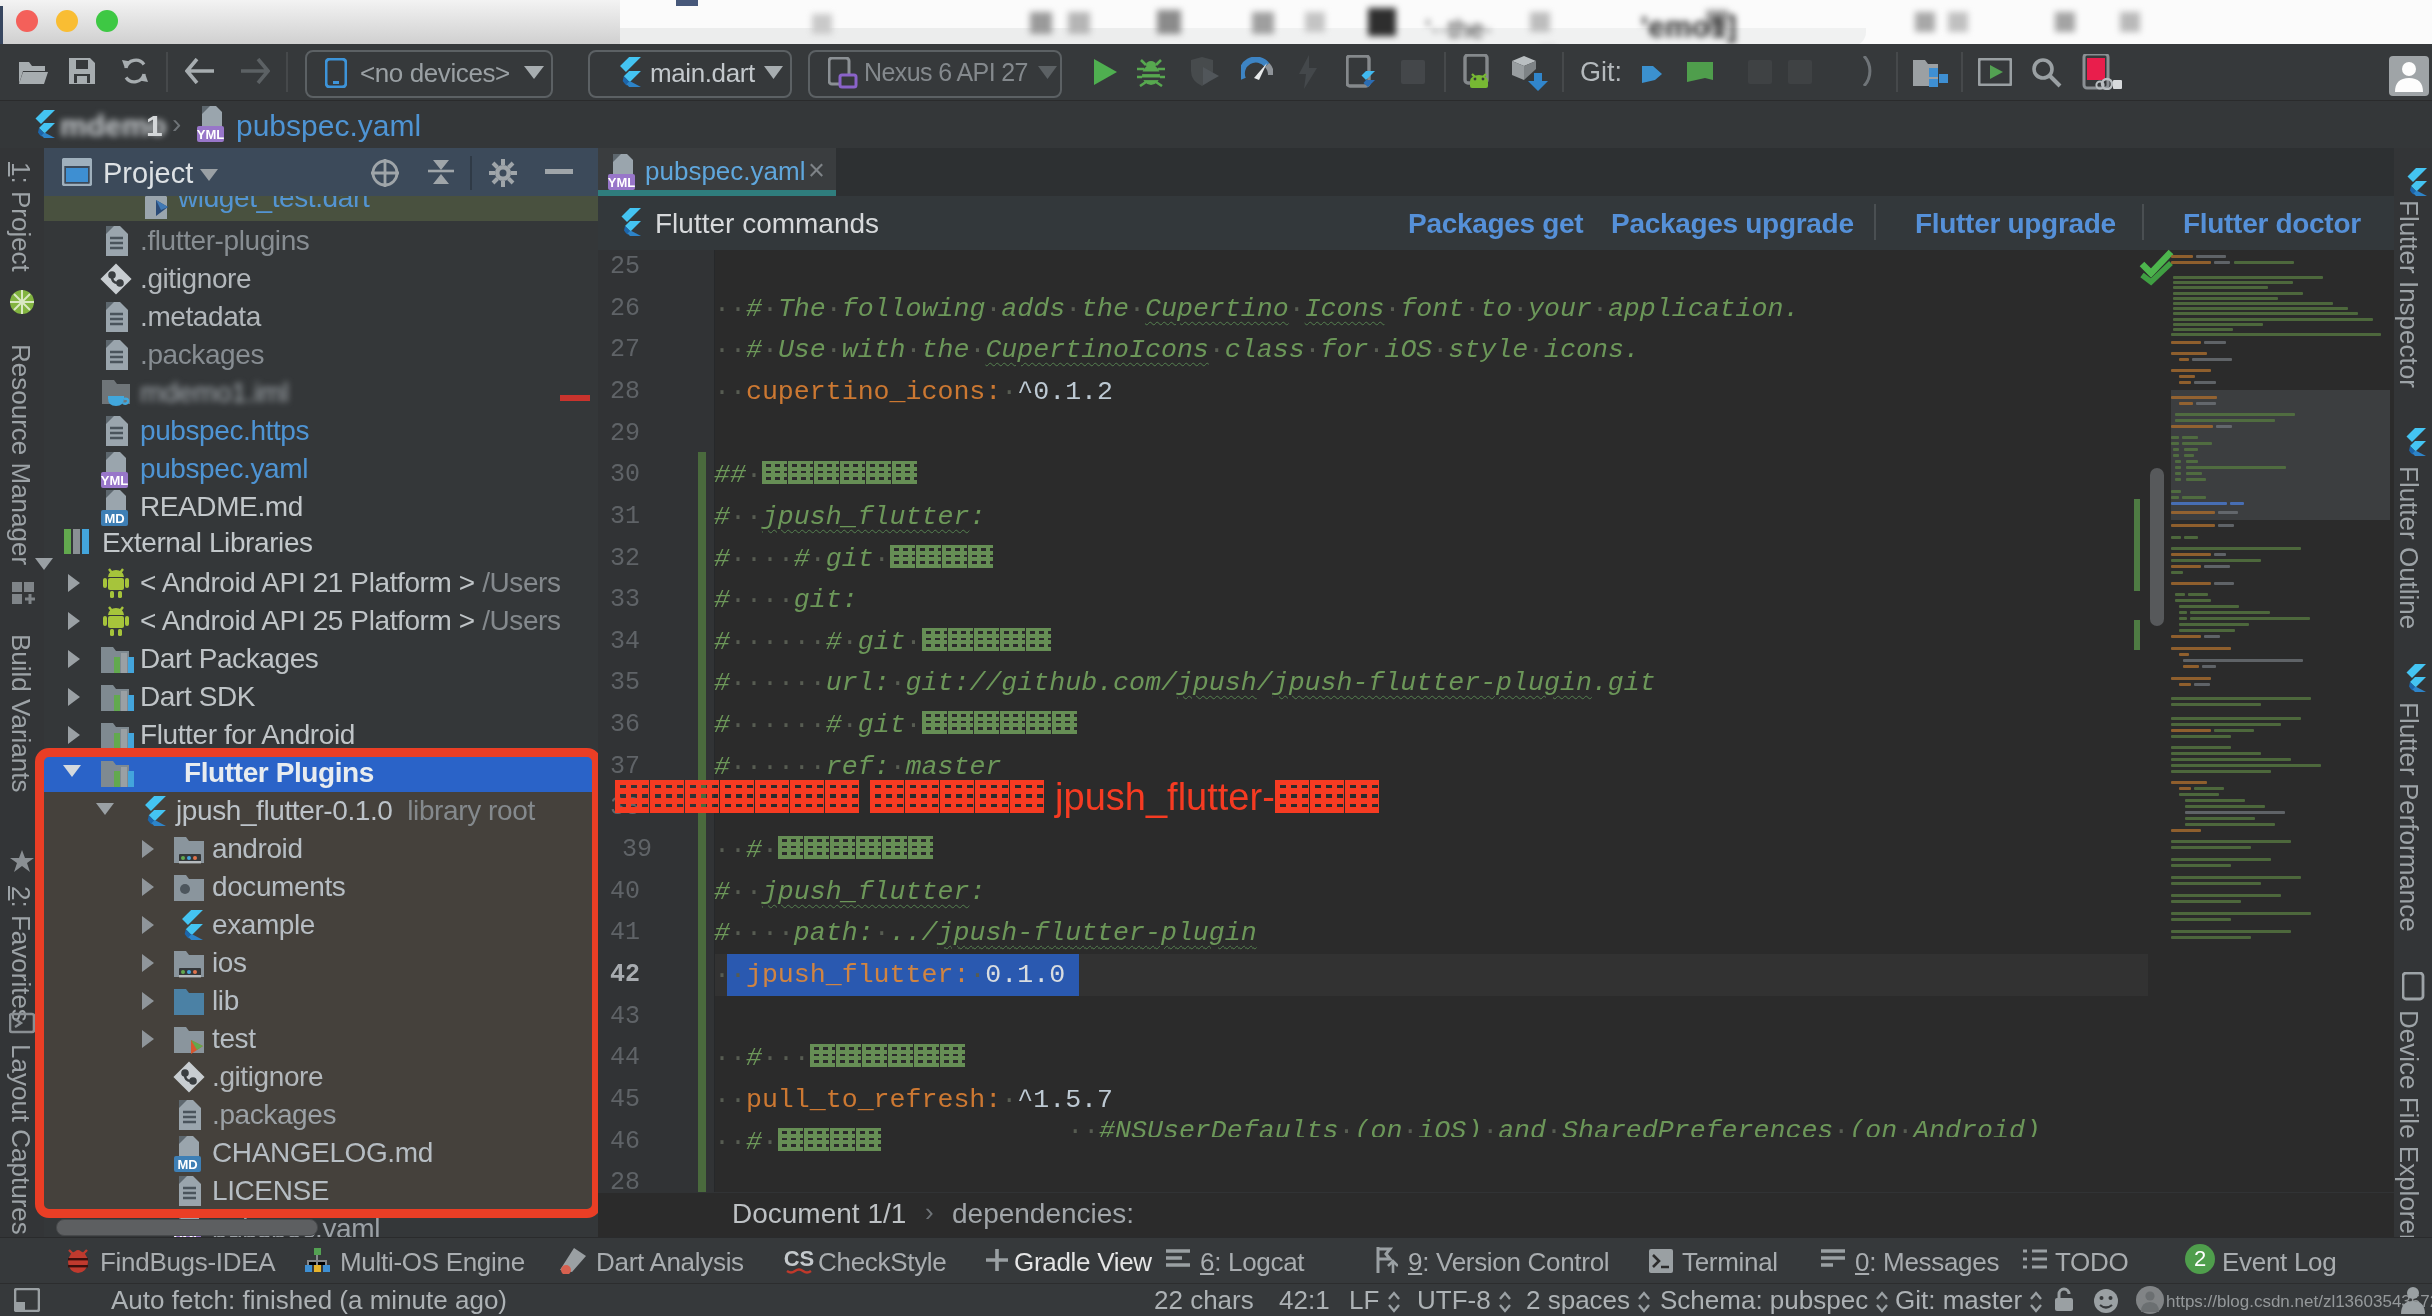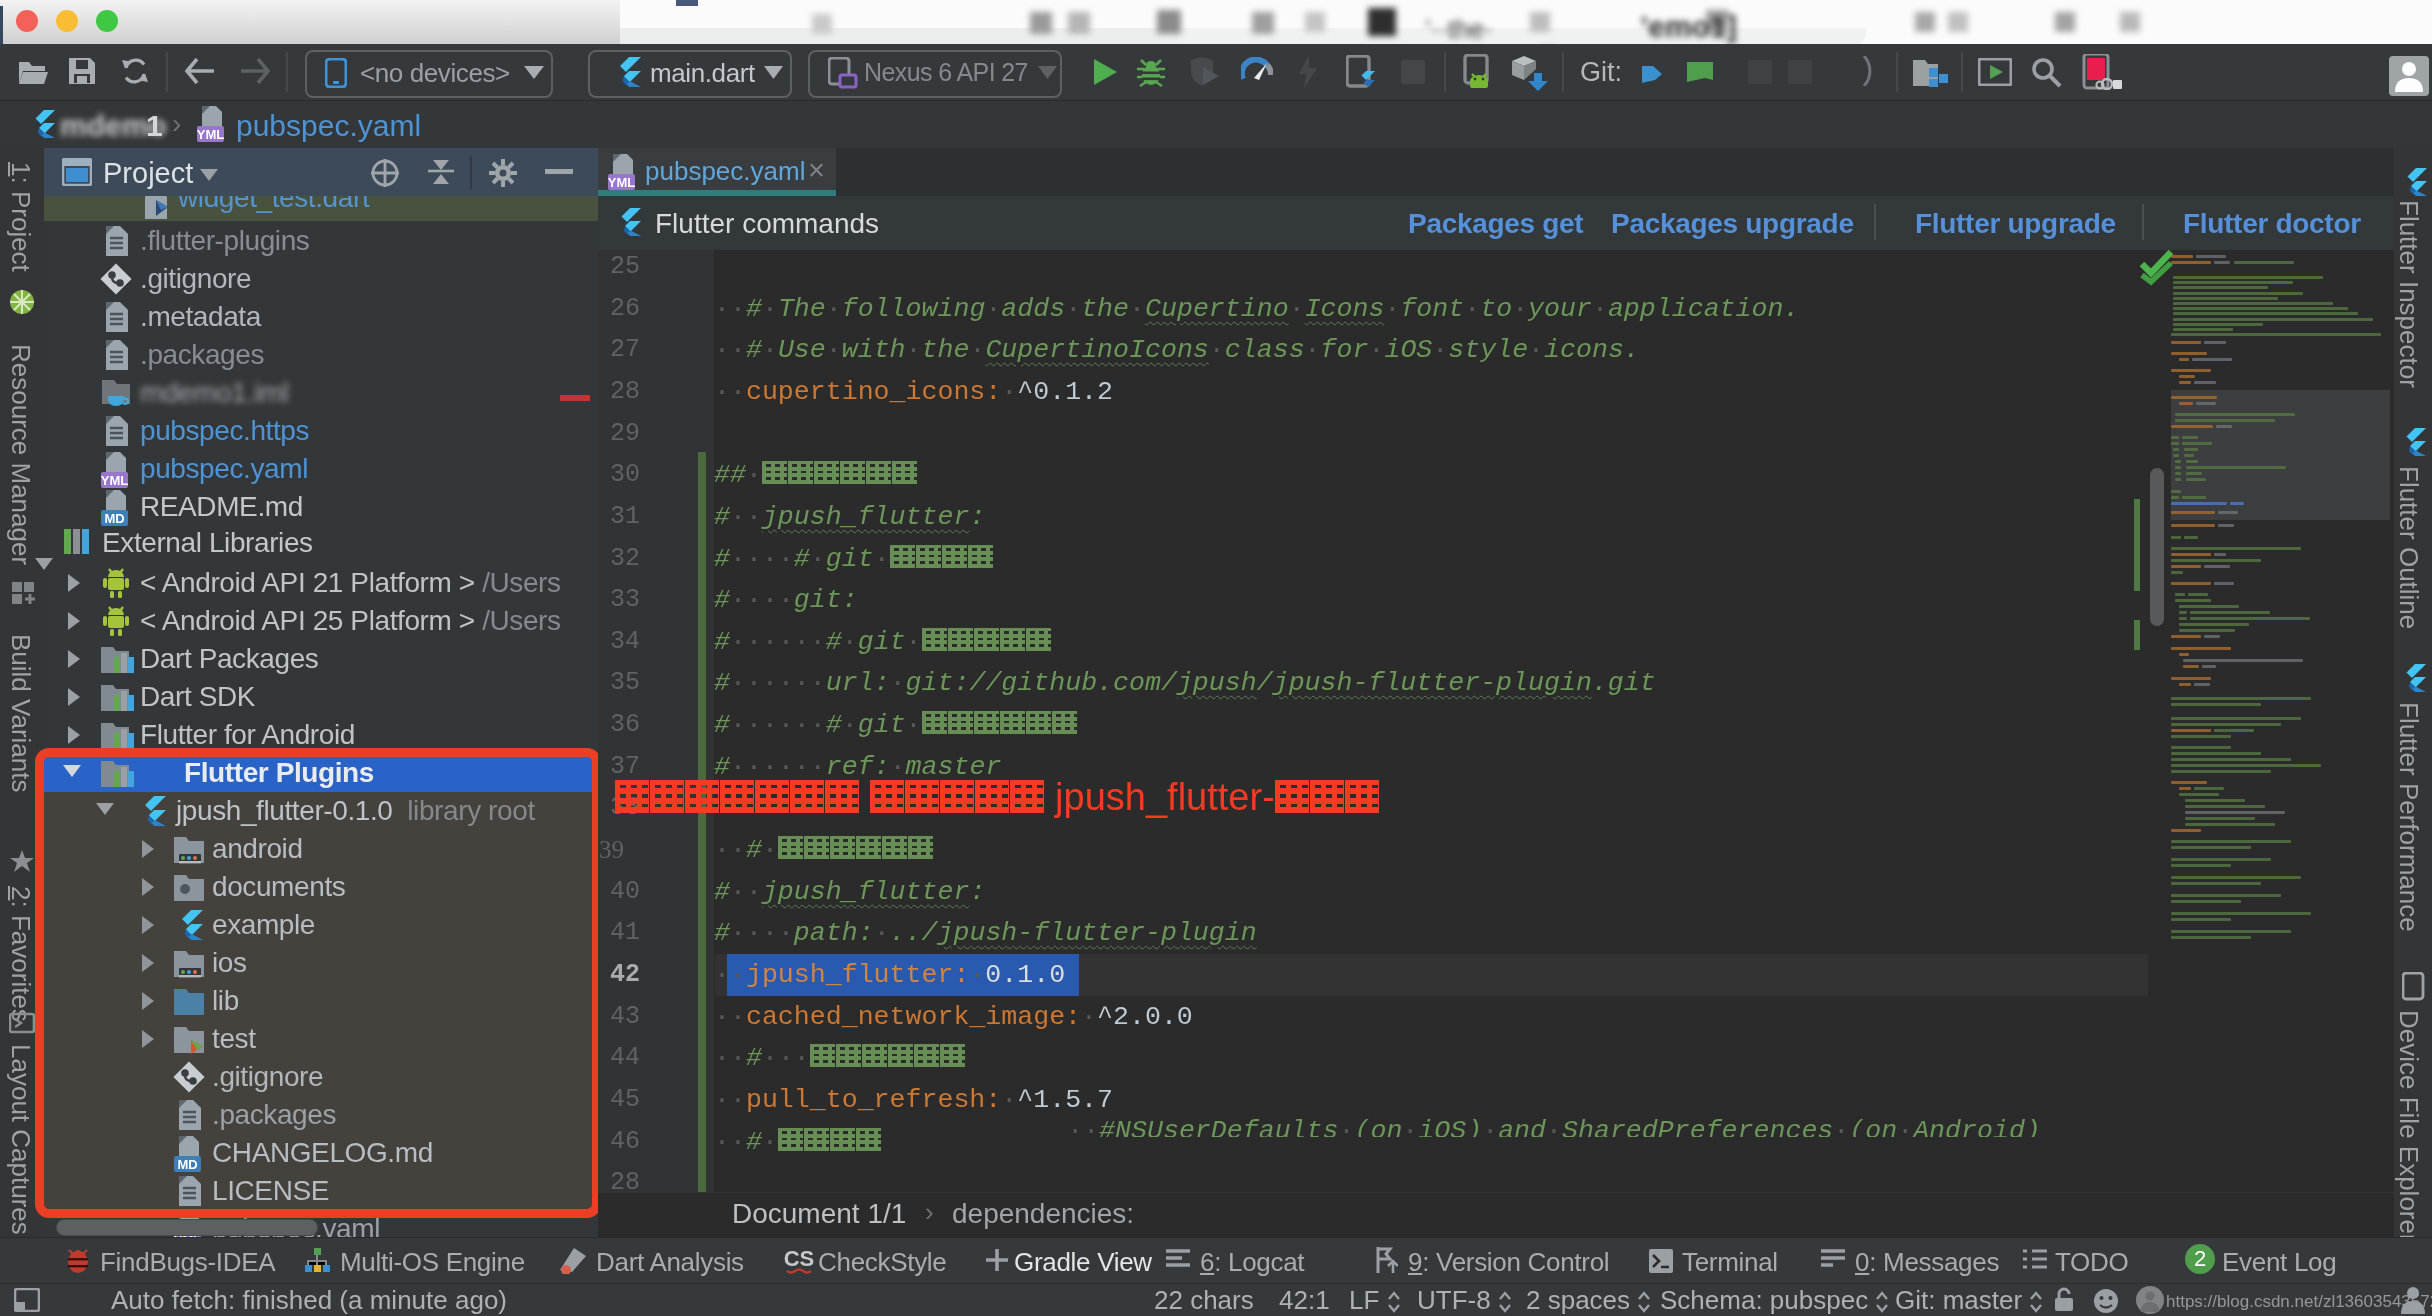--- a/index.html
+++ b/index.html
@@ -582,21 +582,21 @@
     <div class="num" style="left:540px;top:371px;color:#5f6367;font-weight:normal;">28</div>
     <div class="num" style="left:540px;top:413px;color:#5f6367;font-weight:normal;">29</div>
     <div class="num" style="left:540px;top:454px;color:#5f6367;font-weight:normal;">30</div>
     <div class="num" style="left:540px;top:496px;color:#5f6367;font-weight:normal;">31</div>
     <div class="num" style="left:540px;top:538px;color:#5f6367;font-weight:normal;">32</div>
     <div class="num" style="left:540px;top:579px;color:#5f6367;font-weight:normal;">33</div>
     <div class="num" style="left:540px;top:621px;color:#5f6367;font-weight:normal;">34</div>
     <div class="num" style="left:540px;top:662px;color:#5f6367;font-weight:normal;">35</div>
     <div class="num" style="left:540px;top:704px;color:#5f6367;font-weight:normal;">36</div>
     <div class="num" style="left:540px;top:746px;color:#5f6367;font-weight:normal;">37</div>
-    <div class="num" style="left:524px;top:829px;color:#5f6367;font-weight:normal;font-family:Liberation Serif, serif;">39</div>
+    <div class="num" style="left:552px;top:829px;color:#5f6367;font-weight:normal;">39</div>
     <div class="num" style="left:540px;top:871px;color:#5f6367;font-weight:normal;">40</div>
     <div class="num" style="left:540px;top:912px;color:#5f6367;font-weight:normal;">41</div>
     <div class="num" style="left:540px;top:954px;color:#a8acb0;font-weight:bold;">42</div>
     <div class="num" style="left:540px;top:996px;color:#5f6367;font-weight:normal;">43</div>
     <div class="num" style="left:540px;top:1037px;color:#5f6367;font-weight:normal;">44</div>
     <div class="num" style="left:540px;top:1079px;color:#5f6367;font-weight:normal;">45</div>
     <div class="num" style="left:540px;top:1121px;color:#5f6367;font-weight:normal;">46</div>
     <div class="num" style="left:540px;top:1162px;color:#5f6367;font-weight:normal;">28</div>
     <div class="num" style="left:540px;top:787px;">38</div>
     <div class="code" style="top:288px;"><span class="cmt"><i class="ws">·</i><i class="ws">·</i>#<i class="ws">·</i>The<i class="ws">·</i>following<i class="ws">·</i>adds<i class="ws">·</i>the<i class="ws">·</i><span class="wavy">Cupertino</span><i class="ws">·</i><span class="wavy">Icons</span><i class="ws">·</i>font<i class="ws">·</i>to<i class="ws">·</i>your<i class="ws">·</i>application.</span></div>
@@ -607,21 +607,20 @@
     <div class="code" style="top:538px;"><span class="cmt">#<i class="ws">·</i><i class="ws">·</i><i class="ws">·</i><i class="ws">·</i>#<i class="ws">·</i>git<i class="ws">·</i><b class="cjk"></b><b class="cjk"></b><b class="cjk"></b><b class="cjk"></b></span></div>
     <div class="code" style="top:579px;"><span class="cmt">#<i class="ws">·</i><i class="ws">·</i><i class="ws">·</i><i class="ws">·</i>git:</span></div>
     <div class="code" style="top:621px;"><span class="cmt">#<i class="ws">·</i><i class="ws">·</i><i class="ws">·</i><i class="ws">·</i><i class="ws">·</i><i class="ws">·</i>#<i class="ws">·</i>git<i class="ws">·</i><b class="cjk"></b><b class="cjk"></b><b class="cjk"></b><b class="cjk"></b><b class="cjk"></b></span></div>
     <div class="code" style="top:662px;"><span class="cmt">#<i class="ws">·</i><i class="ws">·</i><i class="ws">·</i><i class="ws">·</i><i class="ws">·</i><i class="ws">·</i>url:<i class="ws">·</i>git://github.com/<span class="wavy">jpush</span>/<span class="wavy">jpush-flutter-plugin</span>.git</span></div>
     <div class="code" style="top:704px;"><span class="cmt">#<i class="ws">·</i><i class="ws">·</i><i class="ws">·</i><i class="ws">·</i><i class="ws">·</i><i class="ws">·</i>#<i class="ws">·</i>git<i class="ws">·</i><b class="cjk"></b><b class="cjk"></b><b class="cjk"></b><b class="cjk"></b><b class="cjk"></b><b class="cjk"></b></span></div>
     <div class="code" style="top:746px;"><span class="cmt">#<i class="ws">·</i><i class="ws">·</i><i class="ws">·</i><i class="ws">·</i><i class="ws">·</i><i class="ws">·</i>ref:<i class="ws">·</i>master</span></div>
     <div class="code" style="top:829px;"><span class="cmt"><i class="ws">·</i><i class="ws">·</i>#<i class="ws">·</i><b class="cjk"></b><b class="cjk"></b><b class="cjk"></b><b class="cjk"></b><b class="cjk"></b><b class="cjk"></b></span></div>
     <div class="code" style="top:871px;"><span class="cmt">#<i class="ws">·</i><i class="ws">·</i><span class="wavy">jpush_flutter</span>:</span></div>
     <div class="code" style="top:912px;"><span class="cmt">#<i class="ws">·</i><i class="ws">·</i><i class="ws">·</i><i class="ws">·</i>path:<i class="ws">·</i>../<span class="wavy">jpush-flutter-plugin</span></span></div>
     <div class="code" style="top:954px;"><i class="ws">·</i><i class="ws">·</i><span class="key" style="color:#d08442;">jpush_flutter:</span><i class="ws">·</i><span style="color:#d9dde0;">0.1.0</span></div>
-    <div class="code" style="top:996px;"><i class="ws">·</i><i class="ws">·</i><span class="key">cached_network_image:</span><i class="ws">·</i><span style="color:#bdc9d3;">^2.0.0</span></div>
     <div class="code" style="top:1037px;"><span class="cmt"><i class="ws">·</i><i class="ws">·</i>#<i class="ws">·</i><i class="ws">·</i><i class="ws">·</i><b class="cjk"></b><b class="cjk"></b><b class="cjk"></b><b class="cjk"></b><b class="cjk"></b><b class="cjk"></b></span></div>
     <div class="code" style="top:1079px;"><i class="ws">·</i><i class="ws">·</i><span class="key">pull_to_refresh:</span><i class="ws">·</i><span style="color:#bdc9d3;">^1.5.7</span></div>
     <div class="code" style="top:1121px;"><span class="cmt"><i class="ws">·</i><i class="ws">·</i>#<i class="ws">·</i><b class="cjk"></b><b class="cjk"></b><b class="cjk"></b><b class="cjk"></b></span></div>
     <div class="code" style="top:1110px;height:27px;overflow:hidden;text-align:center;"><span class="cmt"><i class="ws">·</i><i class="ws">·</i>#NSUserDefaults<i class="ws">·</i>(on<i class="ws">·</i>iOS)<i class="ws">·</i>and<i class="ws">·</i>SharedPreferences<i class="ws">·</i>(on<i class="ws">·</i>Android)</span></div>
     <div class="abs" style="left:614px;top:772px;height:50px;line-height:50px;font-size:38px;color:#f63b22;white-space:nowrap;"><b class="cjk2"></b><b class="cjk2"></b><b class="cjk2"></b><b class="cjk2"></b><b class="cjk2"></b><b class="cjk2"></b><b class="cjk2"></b>&nbsp;<b class="cjk2"></b><b class="cjk2"></b><b class="cjk2"></b><b class="cjk2"></b><b class="cjk2"></b>&nbsp;jpush_flutter-<b class="cjk2"></b><b class="cjk2"></b><b class="cjk2"></b></div>
     <div class="abs" style="left:2148px;top:250px;width:246px;height:942px;background:#2b2b2b;"></div>
     <div class="abs" style="left:2171px;top:390px;width:219px;height:130px;background:#3c3e40;"></div>
     <svg class="abs" style="left:2138px;top:248px" width="38" height="38" viewBox="0 0 38 38">
       <path d="M4 16 L13 25 L33 4" stroke="#4db54d" stroke-width="6.5" fill="none"></path>
       <path d="M4 27 L13 34 L33 15" stroke="#3f9e42" stroke-width="5.5" fill="none"></path>

